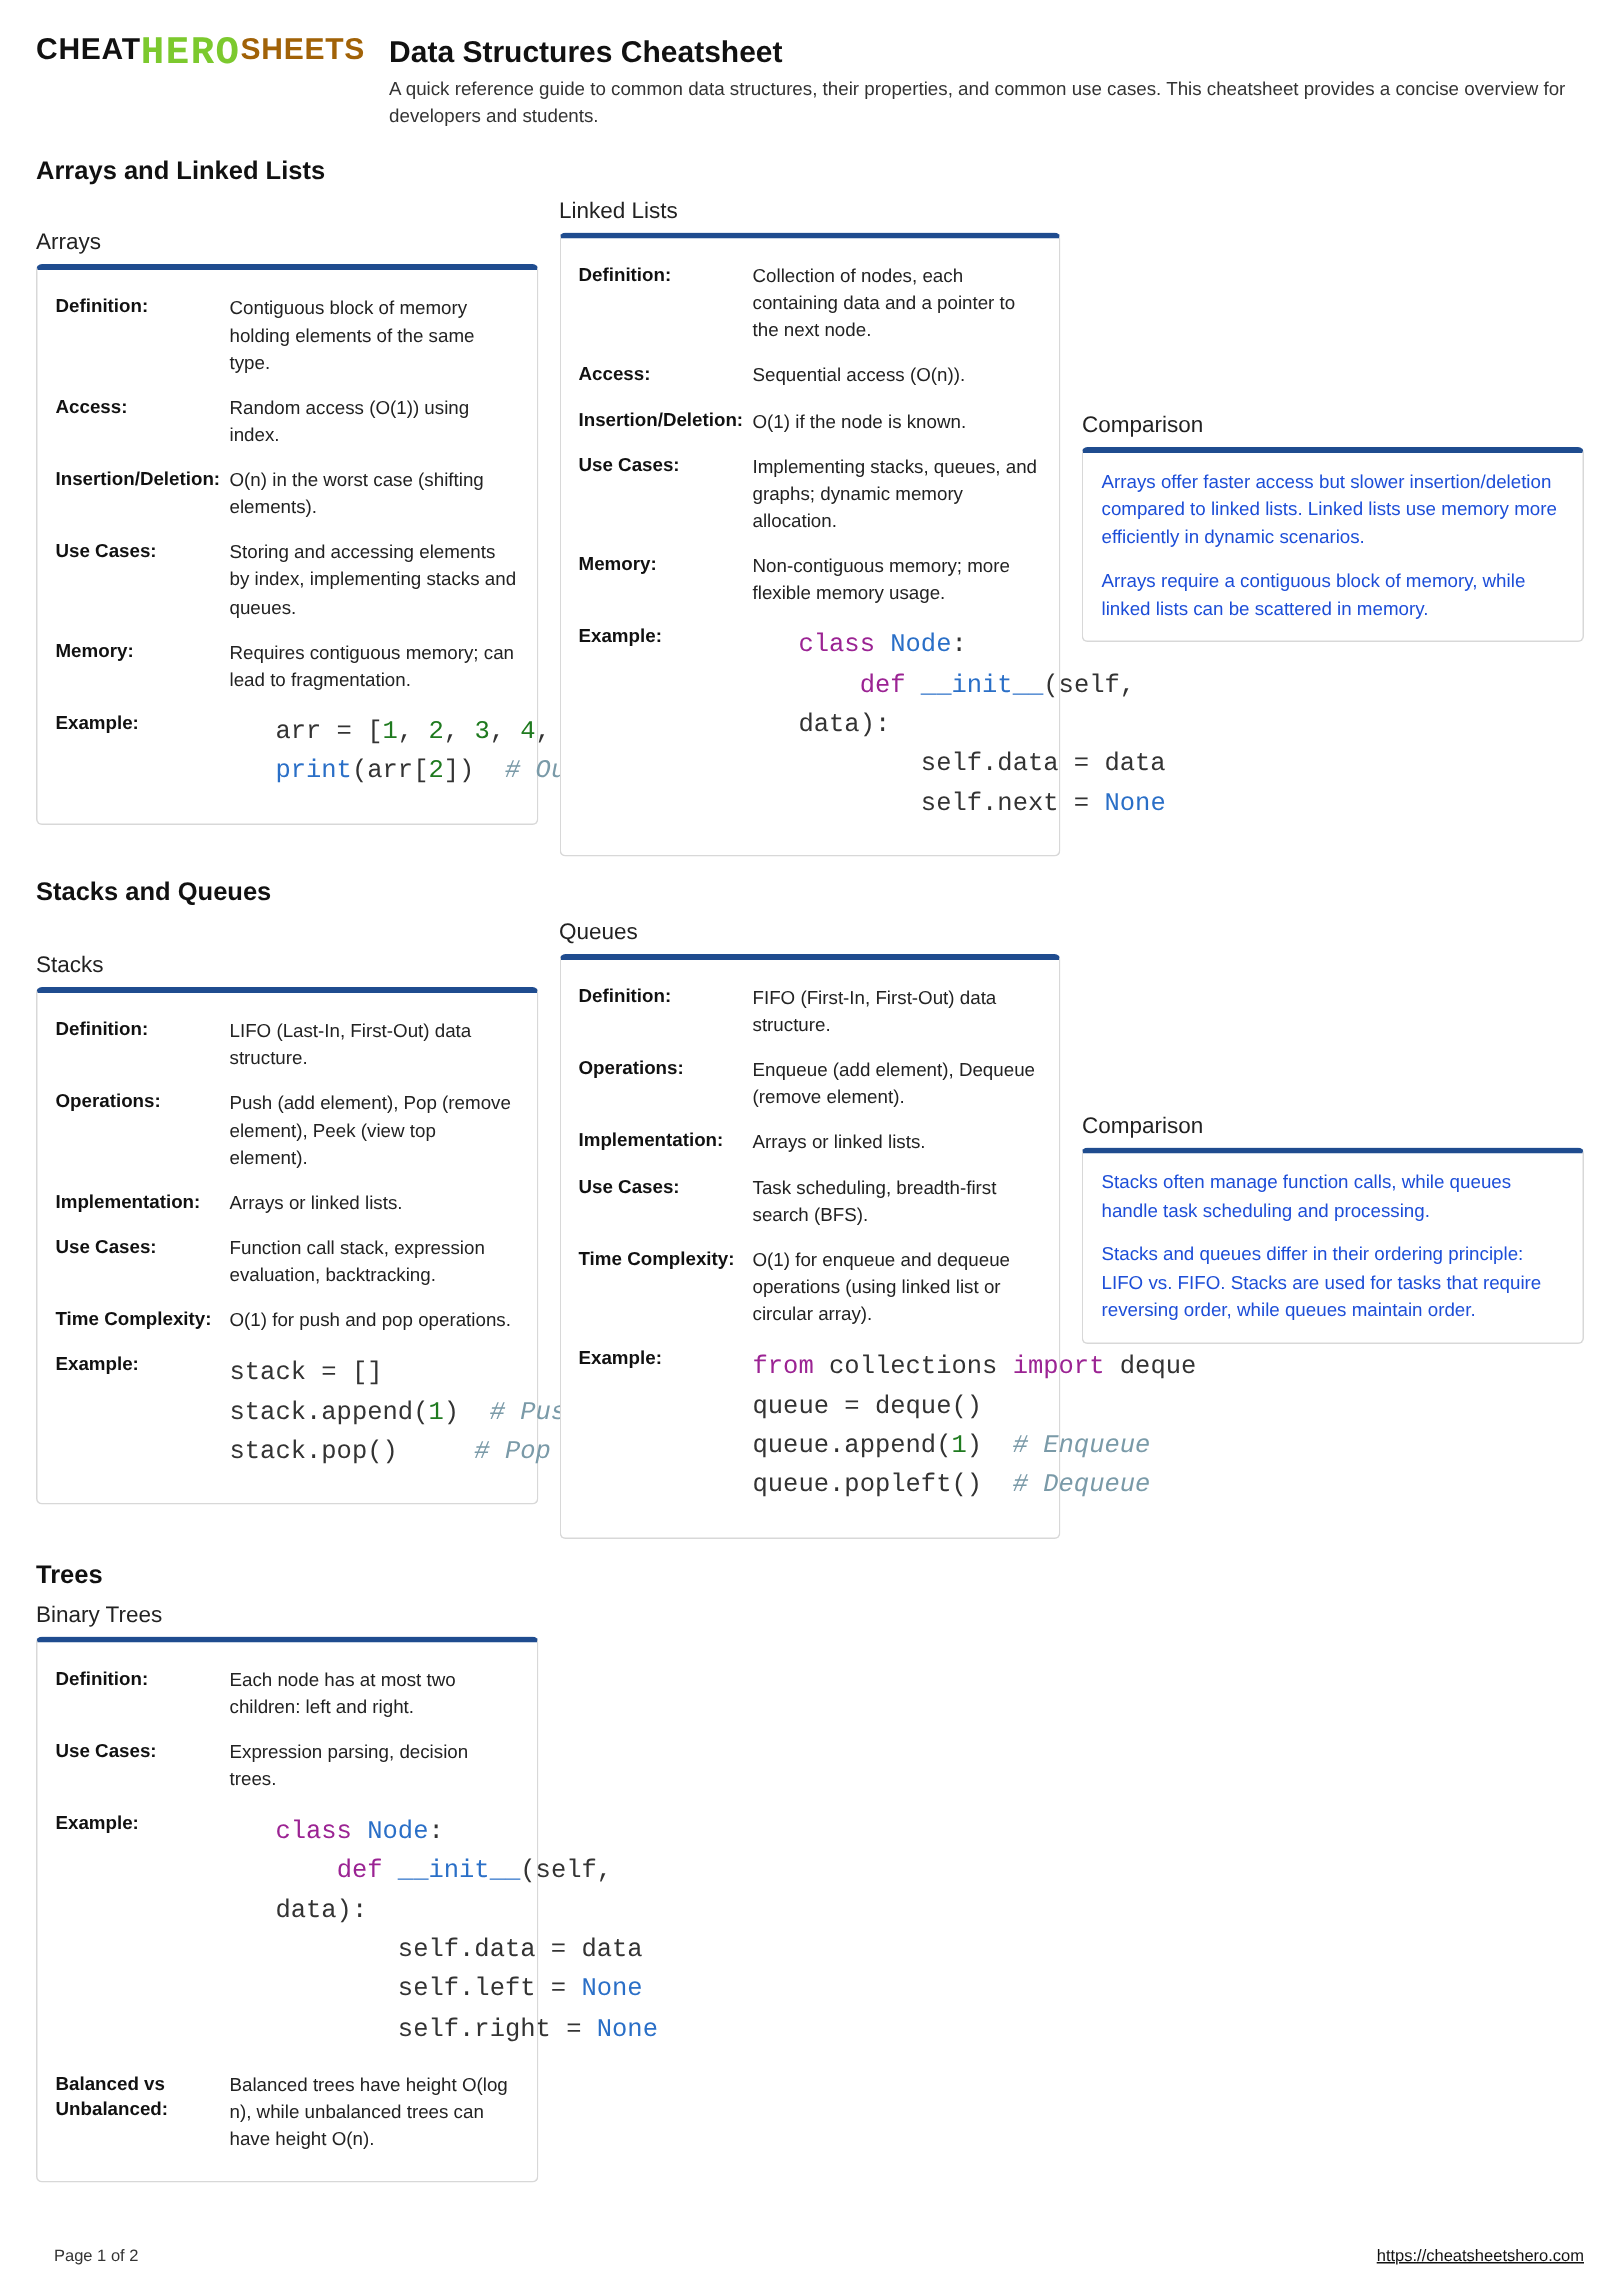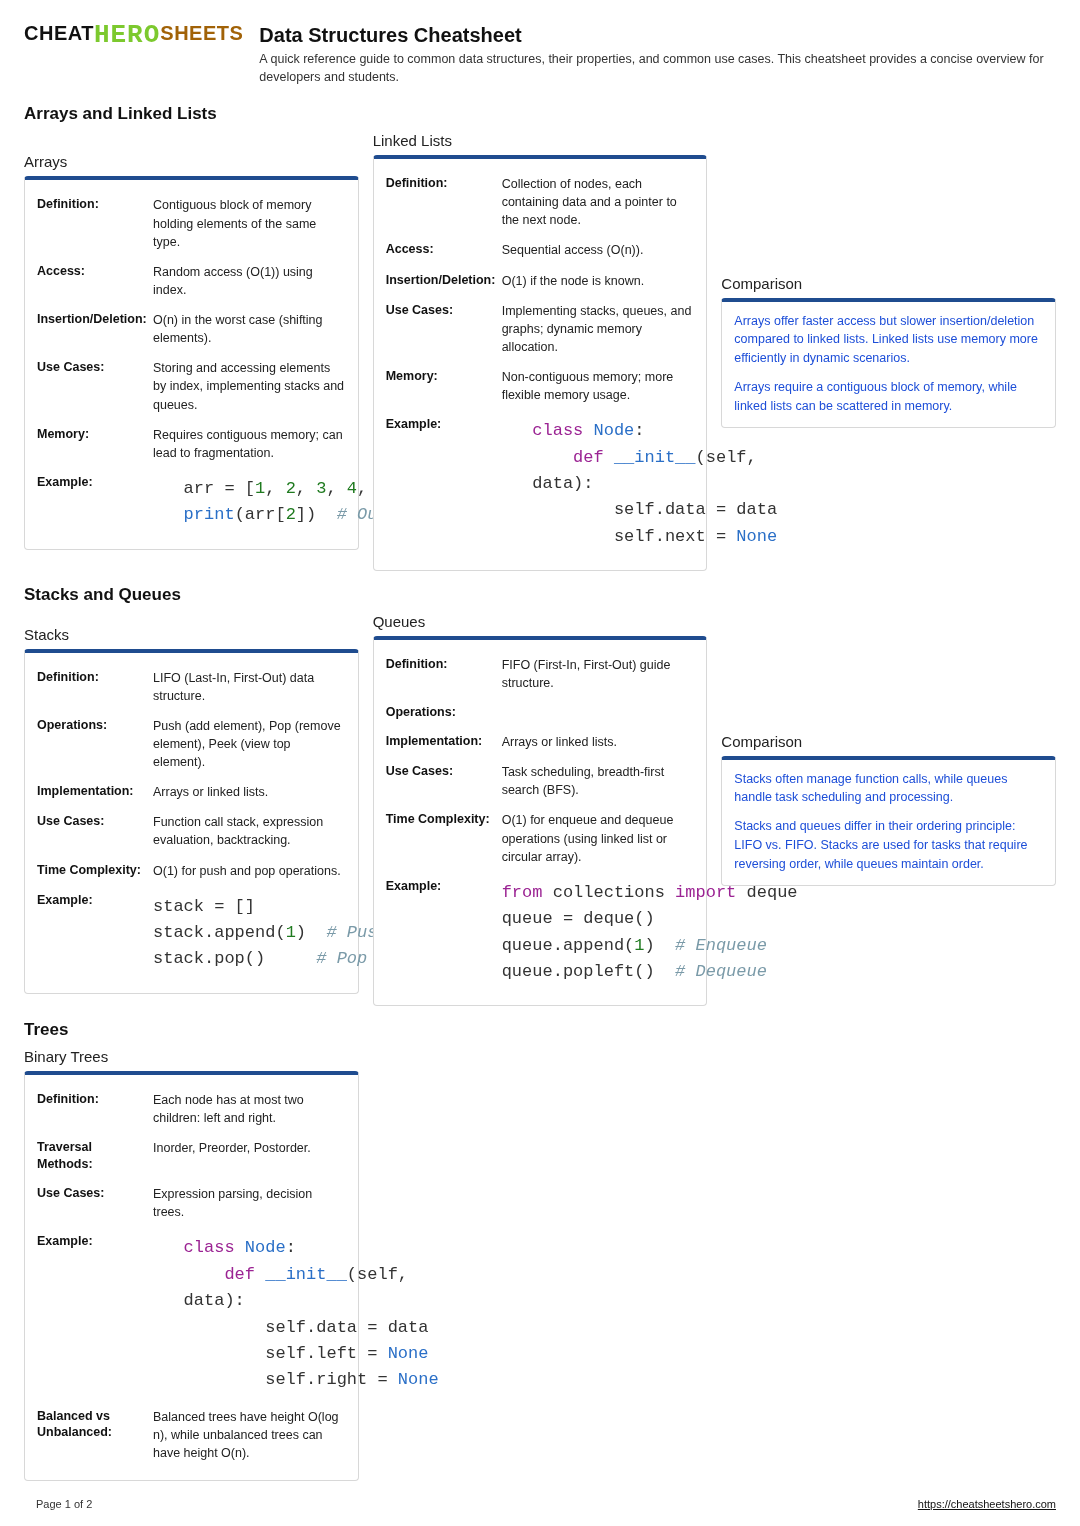--- a/index.html
+++ b/index.html
@@ -191,24 +191,25 @@
 stack.pop()     <span class="cm"># Pop</span></pre>
         </div>
       </div>
     </div>
   </div>
   <div class="col">
     <h3 class="sub">Queues</h3>
     <div class="card">
       <div class="row">
           <div class="key">Definition:</div>
-          <div class="val">FIFO (First-In, First-Out) guide structure.</div>
+          <div class="val">FIFO (First-In, First-Out) data structure.</div>
         </div>
       <div class="row">
           <div class="key">Operations:</div>
+          <div class="val">Enqueue (add element), Dequeue (remove element).</div>
         </div>
       <div class="row">
           <div class="key">Implementation:</div>
           <div class="val">Arrays or linked lists.</div>
         </div>
       <div class="row">
           <div class="key">Use Cases:</div>
           <div class="val">Task scheduling, breadth-first search (BFS).</div>
         </div>
       <div class="row">
@@ -236,24 +237,20 @@
 </div>
 
 <h2 class="section">Trees</h2>
 <div class="cols">
   <div class="col">
     <h3 class="sub">Binary Trees</h3>
     <div class="card">
       <div class="row">
           <div class="key">Definition:</div>
           <div class="val">Each node has at most two children: left and right.</div>
-        </div>
-      <div class="row">
-          <div class="key">Traversal Methods:</div>
-          <div class="val">Inorder, Preorder, Postorder.</div>
         </div>
       <div class="row">
           <div class="key">Use Cases:</div>
           <div class="val">Expression parsing, decision trees.</div>
         </div>
       <div class="row">
           <div class="key">Example:</div>
         <div class="val">
 <pre class="code">   <span class="kw">class</span> <span class="fn">Node</span>:
        <span class="kw">def</span> <span class="fn">__init__</span>(self,

